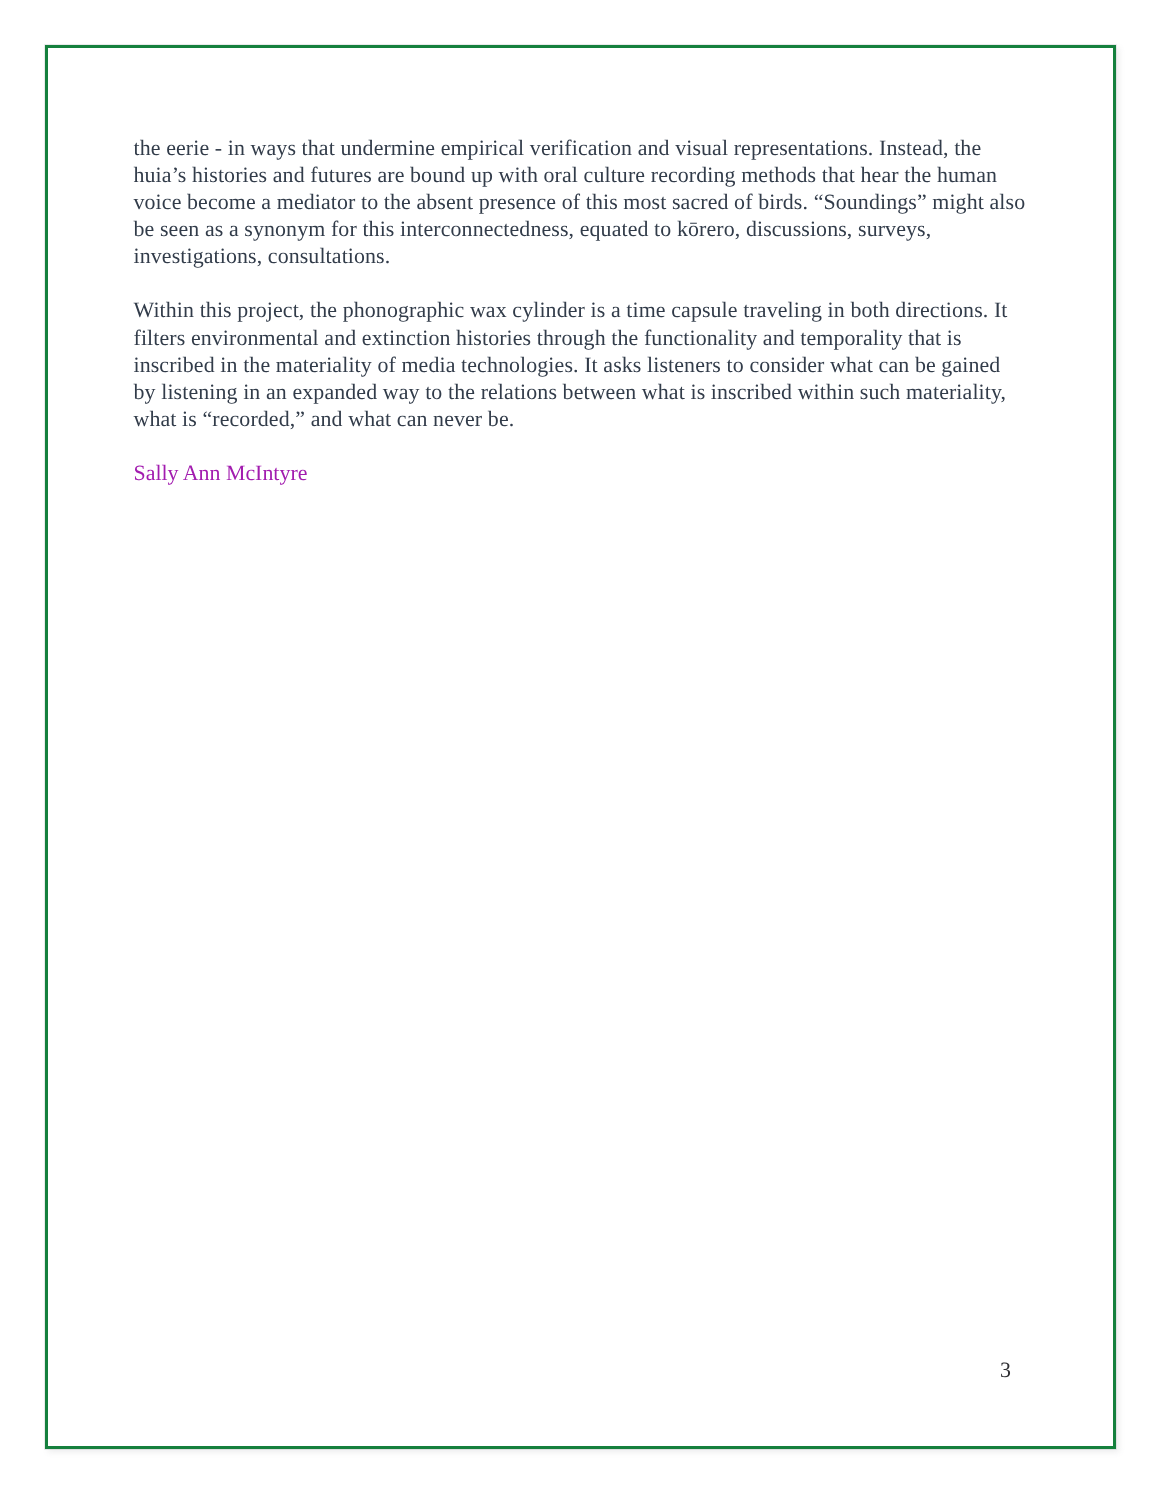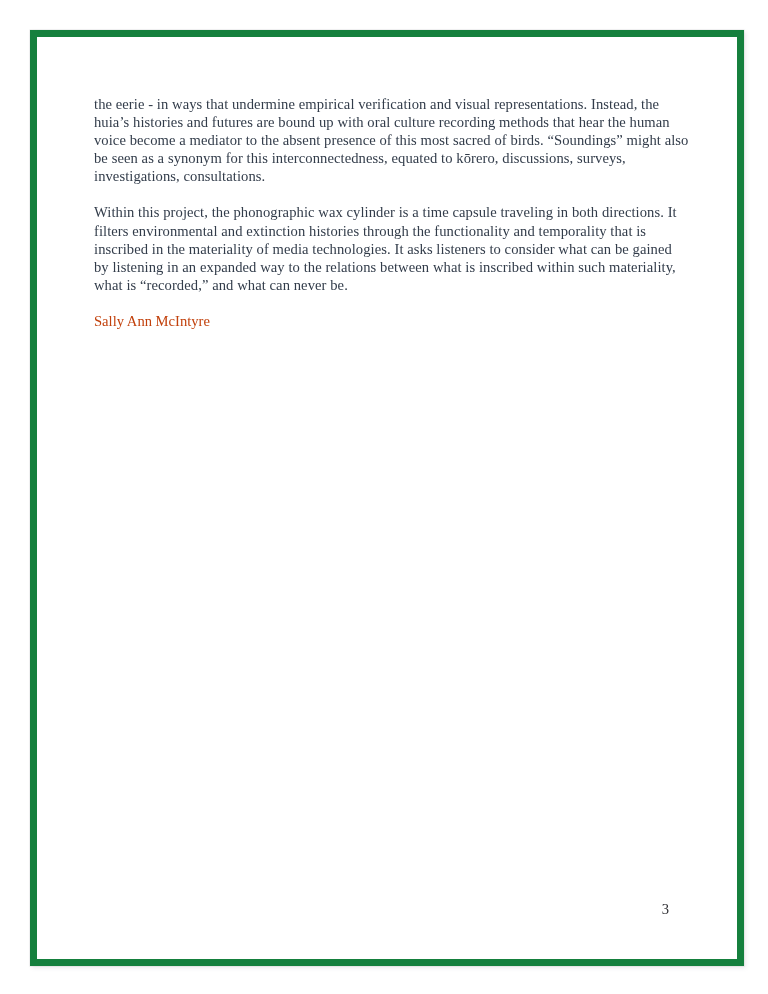--- a/index.html
+++ b/index.html
@@ -14,21 +14,21 @@
     overflow: hidden;
   }
 
   #page-sheet {
     position: absolute;
     left: 30px;
     top: 30px;
     width: 714px;
     height: 936px;
     background: #ffffff;
-    border: 7px solid #15803d;
+    border: 2px solid #15803d;
     box-sizing: border-box;
     box-shadow: 0 0 0 0.5px rgba(150,150,155,0.25),
                 2px 2px 4px rgba(120,120,128,0.14);
   }
 
   #doc-body {
     position: absolute;
     left: 57px;
     top: 58px;
     width: 596px;
@@ -42,21 +42,21 @@
     text-align: left;
     margin: 0 0 18px 0;
     -webkit-font-smoothing: antialiased;
   }
 
   .para:last-child {
     margin-bottom: 0;
   }
 
   .signature {
-    color: #c2410c;
+    color: #a21caf;
     font-size: 14.6px;
     line-height: 18.1px;
     margin: 0;
   }
 
   .signature .sig-line {
     display: block;
   }
 
   #page-number {

